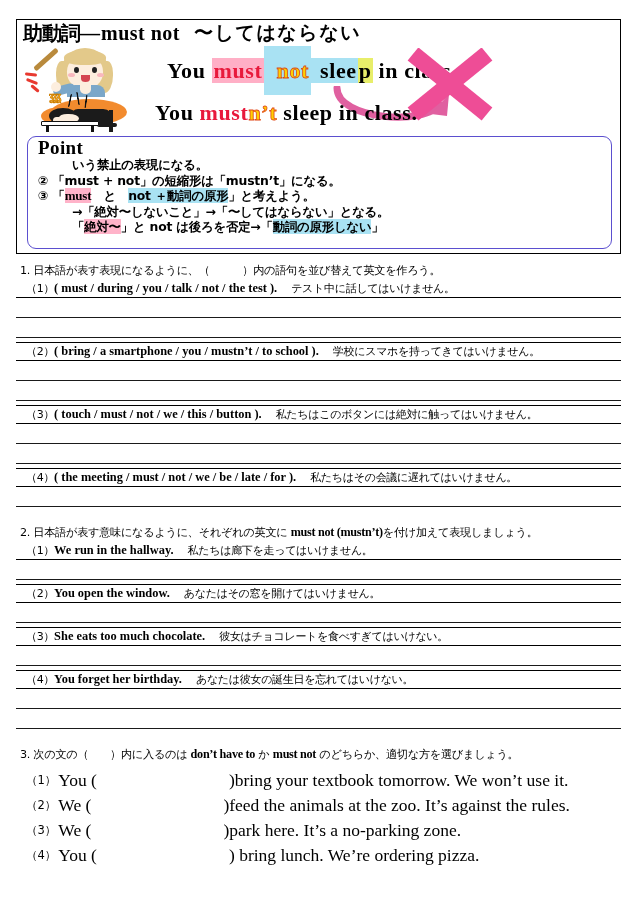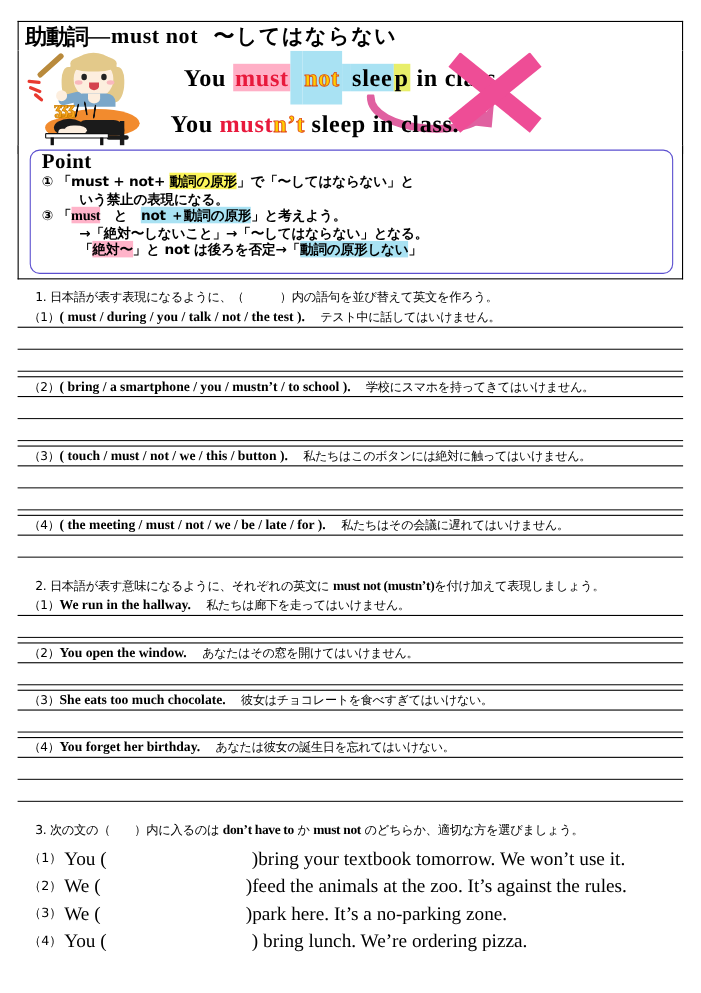--- a/index.html
+++ b/index.html
@@ -160,21 +160,21 @@
     position:absolute; left: 86px; top: 20px; width: 4px; height: 28px;
     background: #1b1b1b;
   }
   .s-chairseat {
     position:absolute; left: 74px; top: 33px; width: 20px; height: 4px;
     background: #1b1b1b; border-radius: 2px;
   }
   .zzz {
     position:absolute; left: 26px; top: -1px;
     font-family: "Liberation Serif", serif;
-    font-weight: bold; font-size: 17px; color: #f7a81b;
+    font-weight: bold; font-size: 12px; color: #f7a81b;
     -webkit-text-stroke: 0.6px #c97b00;
     letter-spacing: -2px;
   }
   .steam {
     position:absolute; width: 2px; height: 13px;
     border-left: 2px solid #111;
     border-radius: 40%;
   }
   .steam.a { left: 46px; top: 4px; transform: skewX(-12deg); }
   .steam.b { left: 54px; top: 2px; transform: skewX(10deg); }
@@ -258,21 +258,21 @@
   
   .sheet {
     position: absolute;
     left: 0; top: 262px;
     width: 637px;
   }
   .secnum {
     font-family: "DejaVu Sans", sans-serif;
     font-size: 11.2px;
     letter-spacing: -0.3px;
-    padding-left: 32px;
+    padding-left: 20px;
     line-height: 18px;
     white-space: nowrap;
   }
   .secnum .en { font-family: Liberation Serif, serif; font-size: 12.2px; font-weight: bold; }
   .qline {
     font-family: "DejaVu Sans", sans-serif;
     font-size: 11px;
     letter-spacing: -0.3px;
     padding-left: 26px;
     line-height: 17px;
@@ -385,26 +385,26 @@
         <line x1="84" y1="6" x2="10" y2="66"></line>
       </g>
     </svg>
   </div>
 </div>
 
 <div class="point-outer">
   <div class="point-inner">
     <div class="point-head">Point</div>
 
+    <div class="pt-line ind2">いう禁止の表現になる。</div>
+
     <div class="pt-line">
-      <span class="pt-num">①</span>
-      <span>「must + not+ </span><span class="y-hl">動詞の原形</span><span>」で「〜してはならない」と</span>
-    </div>
-    <div class="pt-line ind2">いう禁止の表現になる。</div>
-
+      <span class="pt-num">②</span>
+      <span>「must + not」の短縮形は「mustn’t」になる。</span>
+    </div>
 
     <div class="pt-line">
       <span class="pt-num">③</span>
       <span>「</span><span class="p-hl en">must</span><span>　と　</span><span class="c-hl">not ＋動詞の原形</span><span>」と考えよう。</span>
     </div>
     <div class="pt-line ind2">→「絶対〜しないこと」→「〜してはならない」となる。</div>
     <div class="pt-line ind2">
       <span>「</span><span class="p-hl">絶対〜</span><span>」と not は後ろを否定→「</span><span class="c-hl">動詞の原形しない</span><span>」</span>
     </div>
   </div>

